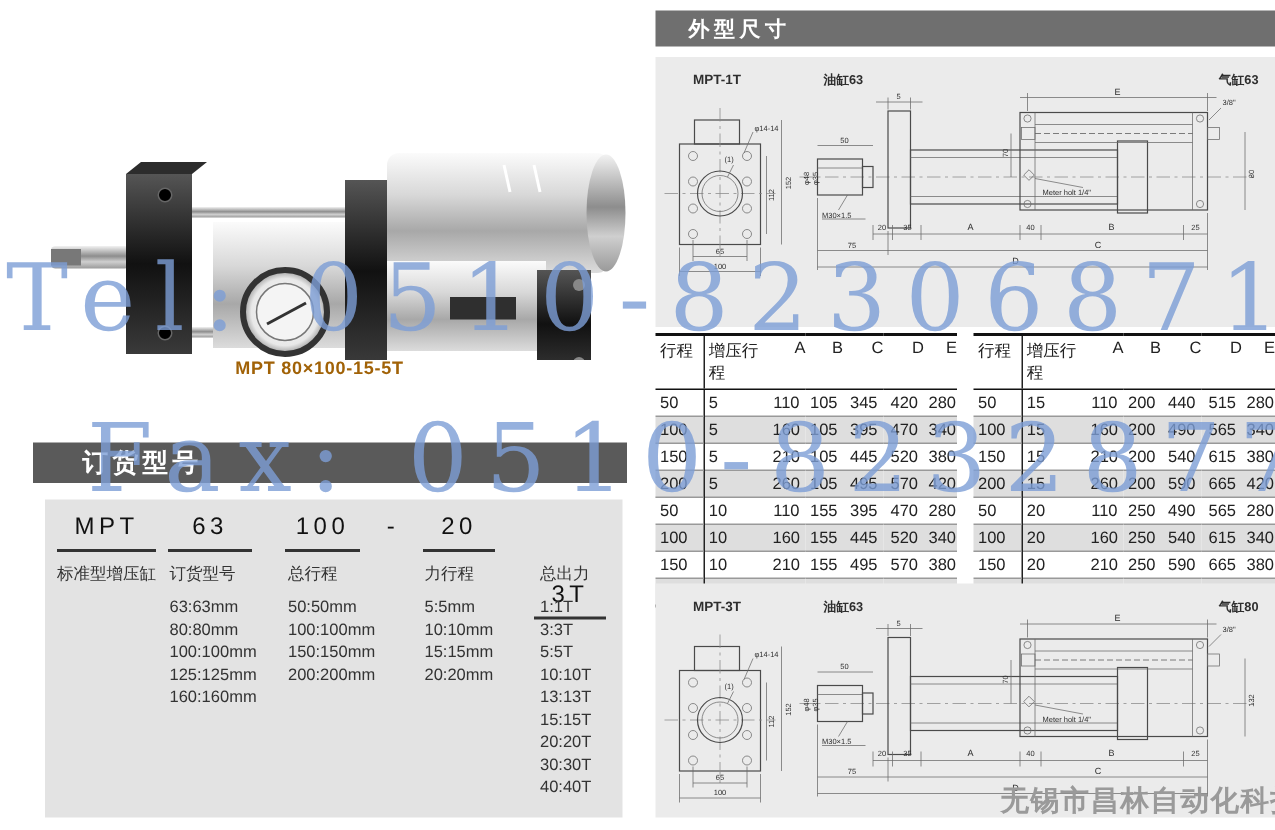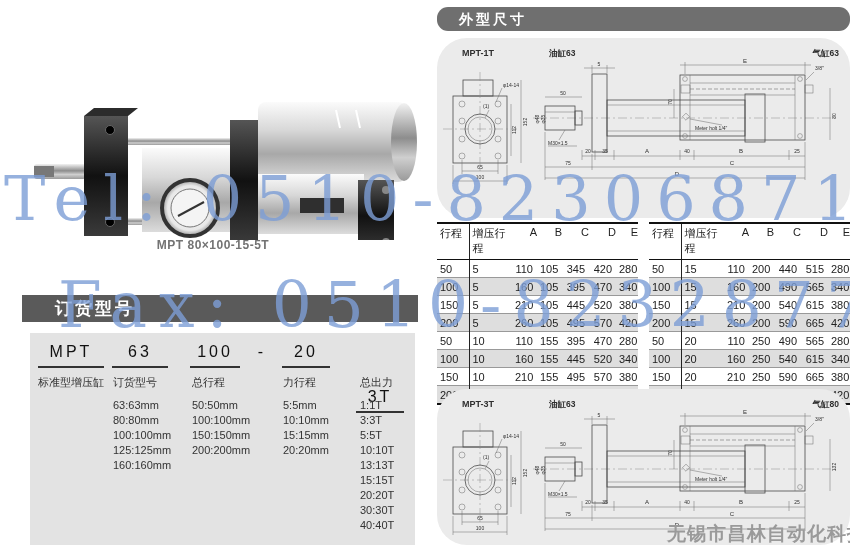--- a/index.html
+++ b/index.html
@@ -10,38 +10,38 @@
   
   .wm{position:absolute;font-family:"DejaVu Serif",serif;color:#7d9ed6;opacity:.8;
       white-space:nowrap;z-index:40;pointer-events:none;line-height:1;}
   .wm.tel{left:4px;top:168px;font-size:62px;letter-spacing:13px;}
   .wm.fax{left:58px;top:274px;font-size:63px;letter-spacing:12px;}
 
   
   .left-panel{position:absolute;left:0;top:0;width:437px;height:553px;}
   .photo{position:absolute;left:18px;top:50px;}
   .caption{position:absolute;left:73px;top:238px;width:280px;text-align:center;
-           font-size:12px;font-weight:bold;color:#737373;letter-spacing:.5px;}
+           font-size:12px;font-weight:bold;color:#a16207;letter-spacing:.5px;}
   .order-bar{position:absolute;left:22px;top:295px;width:396px;height:27px;background:#5a5a5a;}
   .order-bar span{display:block;padding-left:33px;line-height:27px;color:#fff;
                   font-size:17px;font-weight:bold;letter-spacing:3px;}
   .order-box{position:absolute;left:30px;top:333px;width:385px;height:212px;background:#e3e3e3;}
   .code{position:absolute;top:10px;text-align:center;font-size:16px;font-weight:normal;
         letter-spacing:3px;color:#111;border-bottom:2px solid #333;padding-bottom:5px;}
   .code.nd{border-bottom:none;}
   .ocol{position:absolute;top:42px;font-size:11px;color:#333;}
   .ocol .olabel{margin-bottom:8px;color:#333;}
   .ocol .opt{line-height:15px;}
 
   
   .right-panel{position:absolute;left:437px;top:0;width:413px;height:553px;}
-  .section-bar{position:absolute;left:0;top:7px;width:413px;height:24px;background:#6f6f6f;border-radius:11px;}
+  .section-bar{position:absolute;left:0;top:7px;width:413px;height:24px;background:#6f6f6f;}
   .section-bar span{display:block;padding-left:22px;line-height:24px;color:#fff;
                     font-size:14px;font-weight:bold;letter-spacing:3px;}
-  .draw-box{position:absolute;left:0;width:413px;background:#ebebeb;overflow:hidden;border-radius:30px;}
+  .draw-box{position:absolute;left:0;width:413px;background:#ebebeb;overflow:hidden;}
   #box1{top:38px;height:180px;}
   #box2{top:389px;height:156px;}
 
   .tables-row{position:absolute;left:0;top:222px;width:413px;display:flex;gap:11px;}
   table.dim{border-collapse:collapse;width:201px;table-layout:fixed;
             border-top:2px solid #111;border-bottom:2px solid #111;font-size:11px;}
   table.dim th{font-weight:normal;color:#222;text-align:left;vertical-align:top;
                padding:2px 0 3px 3px;border-bottom:1px solid #111;height:26px;}
   table.dim th.num,table.dim td.n{text-align:right;}
   table.dim th:nth-child(2),table.dim td:nth-child(2){border-left:1px solid #222;}

